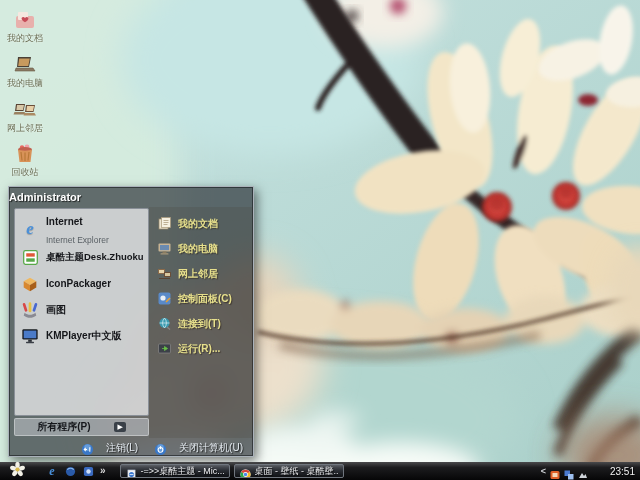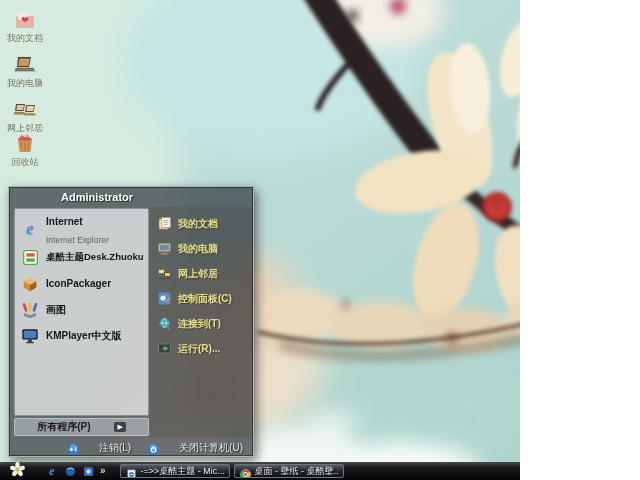--- a/index.html
+++ b/index.html
@@ -1,51 +1,51 @@
 <!DOCTYPE html>
 <html><head>
 <meta charset="utf-8">
 <style>
   html,body{margin:0;padding:0;}
   body{width:640px;height:480px;overflow:hidden;font-family:"Liberation Sans","DejaVu Sans",sans-serif;}
-  #screen{position:relative;width:520px;height:480px;background:#b7d8d3;overflow:hidden;text-decoration:underline;}
+  #screen{position:relative;width:640px;height:480px;background:#b7d8d3;overflow:hidden;text-decoration:underline;}
   #wallpaper{position:absolute;left:0;top:0;z-index:0;}
 
   
   .dicons{position:absolute;left:0;top:4px;width:50px;z-index:2;}
   .dicon{position:absolute;left:0;width:50px;display:flex;flex-direction:column;align-items:center;cursor:default;}
   .dicon .ic{width:24px;height:24px;display:block;}
   .dicon .lbl{margin-top:1px;font-size:9px;line-height:10px;color:#6a6e54;text-shadow:0 0 2px rgba(255,255,255,.85);white-space:nowrap;}
-  .d0{top:4px;} .d1{top:49px;} .d2{top:94px;} .d3{top:128px;}
+  .d0{top:4px;} .d1{top:49px;} .d2{top:94px;} .d3{top:138px;}
 
   
   .startmenu{position:absolute;left:8px;top:186px;width:246px;height:271px;z-index:5;
     background:rgba(38,42,48,.66);border:1px solid #aab2ba;box-sizing:border-box;
     box-shadow:3px 4px 10px rgba(0,0,0,.5), inset 0 0 0 1px rgba(15,18,22,.55);}
-  .sm-header{height:20px;line-height:20px;padding-left:24px;color:#fff;font-size:11px;font-weight:bold;
-    text-shadow:1px 1px 1px rgba(0,0,0,.7);margin-left:28px;}
+  .sm-header{height:20px;line-height:20px;padding-left:0;color:#fff;font-size:11px;font-weight:bold;
+    text-shadow:1px 1px 1px rgba(0,0,0,.7);}
   .sm-body{display:flex;height:231px;}
   .sm-leftcol{width:140px;display:flex;flex-direction:column;}
   .sm-panel{flex:1;margin:1px 0 2px 5px;background:rgba(252,252,253,.68);border:1px solid #8a9098;border-radius:2px;
     padding:5px 3px;display:flex;flex-direction:column;gap:1px;box-sizing:border-box;overflow:hidden;}
   .sm-item{display:flex;align-items:center;gap:6px;height:25px;padding:0 2px;cursor:pointer;}
   .sm-item.tall{height:30px;}
   .sm-item .mic{width:20px;height:20px;flex:0 0 20px;display:flex;align-items:center;justify-content:center;}
   .sm-item .t1{font-size:10px;font-weight:bold;color:#15161a;white-space:nowrap;overflow:hidden;}
   .sm-item .t2{font-size:8.5px;color:#5a6066;white-space:nowrap;text-align:center;}
   .sm-allprog{height:16px;margin:0 0 2px 5px;background:rgba(196,202,208,.55);border:1px solid rgba(255,255,255,.35);
     border-radius:2px;display:flex;align-items:center;justify-content:center;gap:24px;cursor:pointer;}
   .sm-allprog .apt{font-size:10px;font-weight:bold;color:#15171b;}
   .sm-allprog .apa{font-size:7px;color:#fff;background:#3a4048;border-radius:2px;padding:0 3px;line-height:10px;}
   .sm-rightcol{flex:1;background:rgba(70,55,45,.16);padding:4px 2px 0 8px;display:flex;flex-direction:column;box-sizing:border-box;}
   .sm-ritem{display:flex;align-items:center;gap:6px;height:25px;cursor:pointer;}
   .sm-ritem .ric{width:15px;height:15px;flex:0 0 15px;}
   .sm-ritem .rt{font-size:10px;font-weight:bold;color:#e7e08c;text-shadow:1px 1px 1px rgba(40,30,20,.6);white-space:nowrap;}
   .sm-footer{height:20px;display:flex;align-items:center;justify-content:flex-end;gap:16px;padding-right:10px;}
-  .sm-fbtn{display:flex;align-items:center;gap:19px;cursor:pointer;}
+  .sm-fbtn{display:flex;align-items:center;gap:12px;cursor:pointer;}
   .sm-fbtn .fic{width:13px;height:13px;}
   .sm-fbtn .ft{font-size:10px;color:#e4eaf0;text-shadow:1px 1px 1px rgba(0,0,0,.7);white-space:nowrap;}
 
   
   .taskbar{position:absolute;left:0;bottom:0;width:640px;height:18px;z-index:10;
     background:linear-gradient(180deg,#4a4a4c 0%,#1c1c1e 30%,#060607 100%);display:flex;align-items:center;}
   .startbtn{margin-left:9px;width:17px;height:17px;display:flex;align-items:center;justify-content:center;cursor:pointer;}
   .qlaunch{margin-left:20px;display:flex;align-items:center;gap:6px;}
   .qbtn{width:12px;height:12px;display:flex;align-items:center;justify-content:center;cursor:pointer;}
   .qchev{color:#d8d8d8;font-size:10px;font-weight:bold;cursor:pointer;line-height:12px;}

